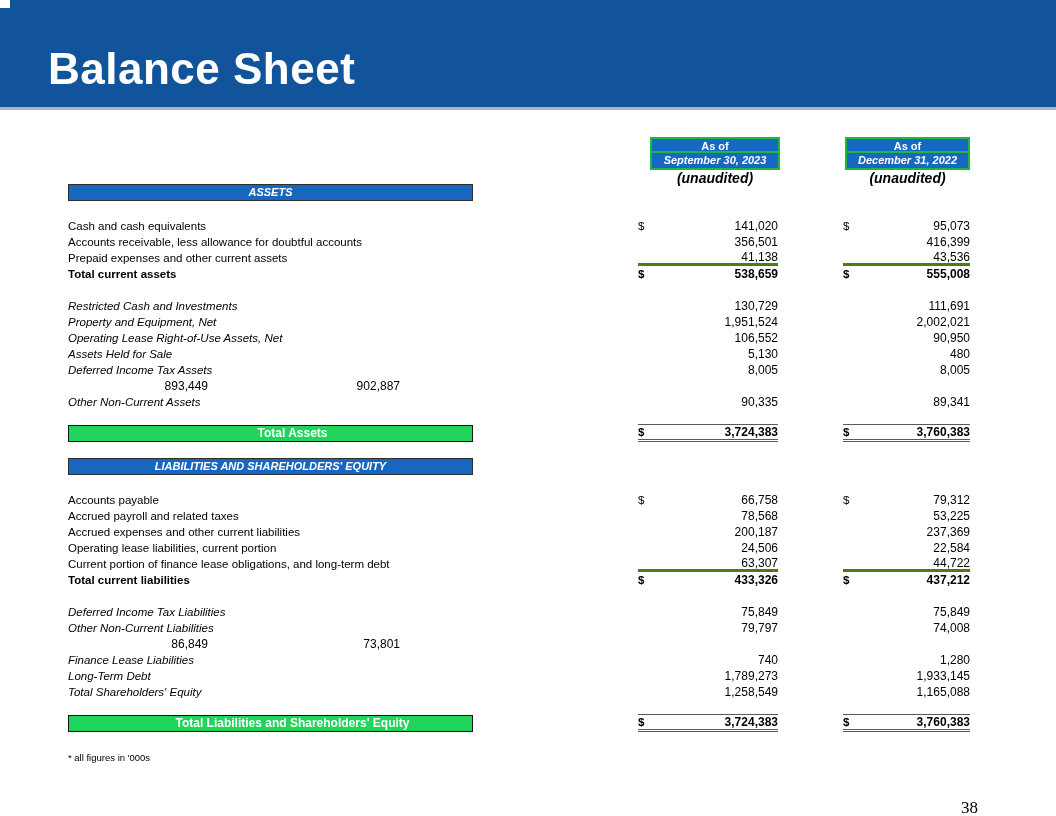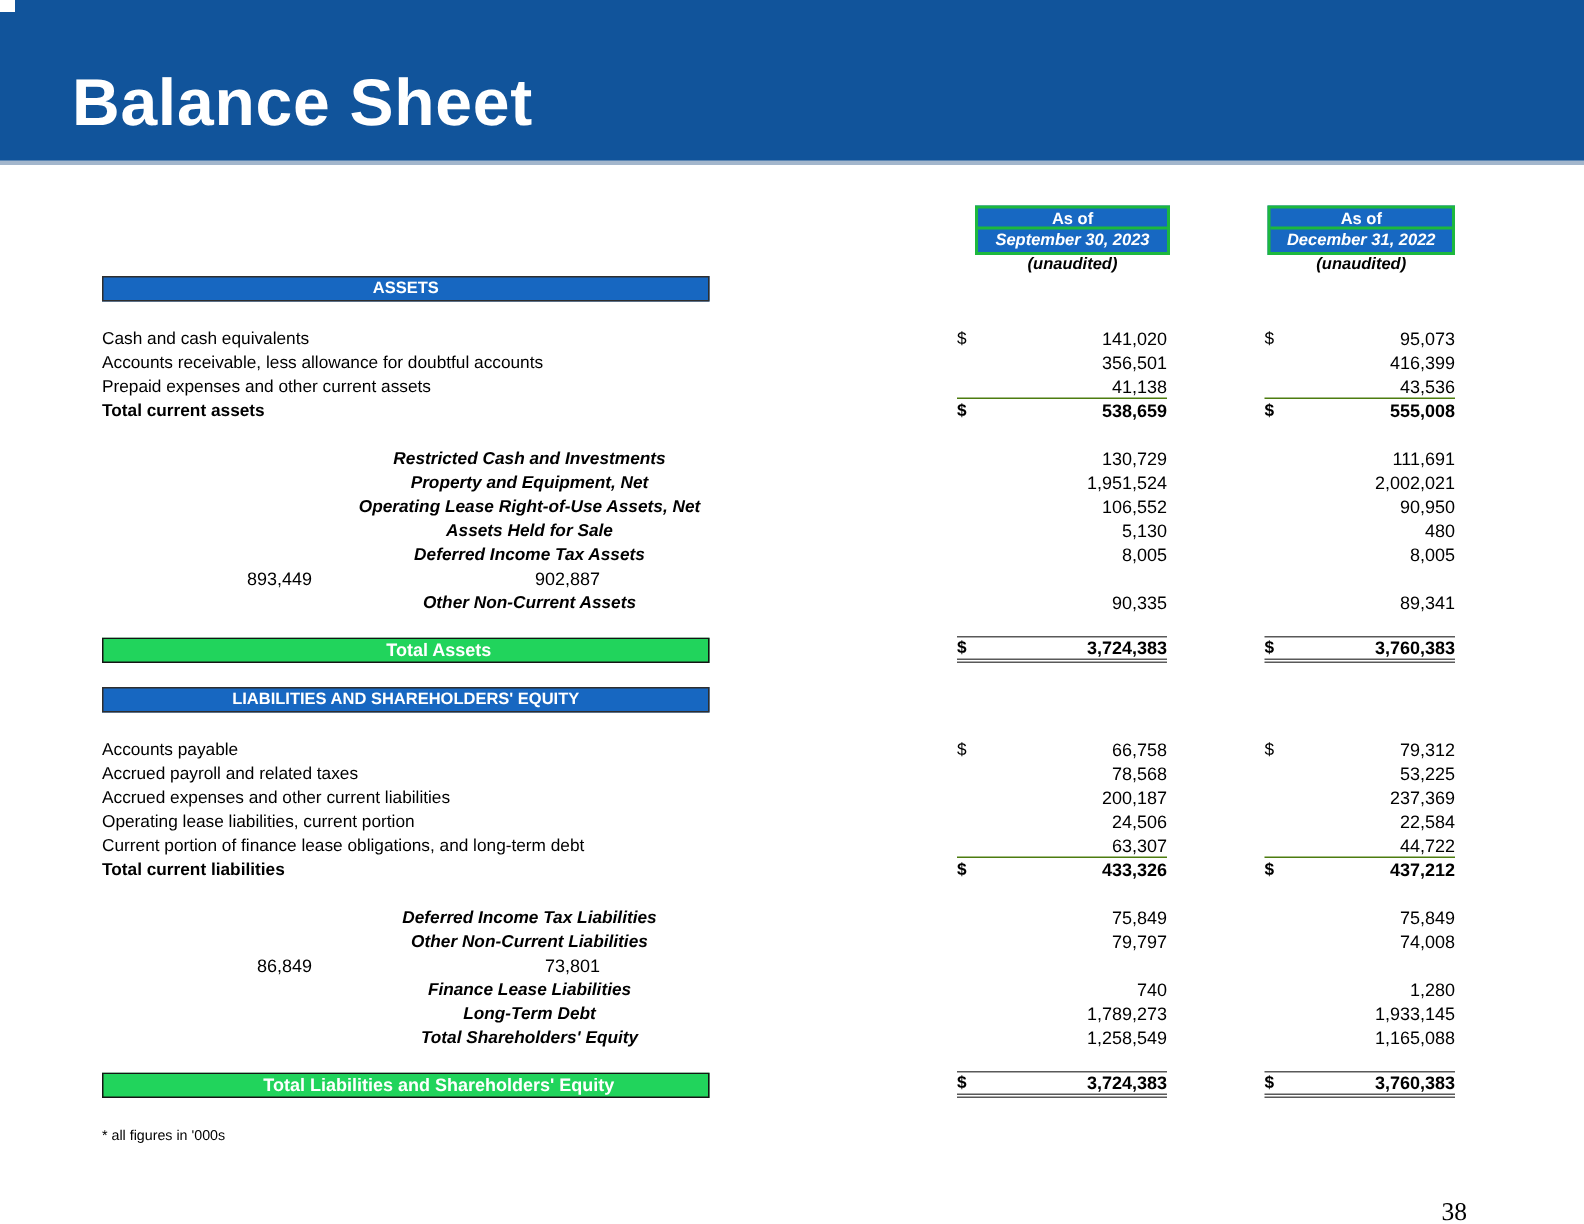--- a/index.html
+++ b/index.html
@@ -14,41 +14,41 @@
            font-weight:bold; letter-spacing:0.5px; white-space:nowrap; }
 
   
   .asof-box { position:absolute; top:137px; border:2px solid #1DB83D; background:#1768C2;
               text-align:center; color:#ffffff; }
   .asof-box.c1 { left:650px; width:130px; }
   .asof-box.c2 { left:845px; width:125px; }
   .asof-l1 { font-size:11px; font-weight:bold; height:14px; line-height:14px;
              border-bottom:2px solid #1DB83D; }
   .asof-l2 { font-size:11px; font-weight:bold; font-style:italic; height:15px; line-height:15px; }
-  .asof-note { position:absolute; top:170px; text-align:center; font-size:11px;
+  .asof-note { position:absolute; top:170px; text-align:center; font-size:14px;
                font-weight:bold; font-style:italic; color:#000; }
   .asof-note.c1n { left:650px; width:130px; }
   .asof-note.c2n { left:845px; width:125px; }
 
   
   .table { position:absolute; left:68px; top:184px; width:902px; font-size:11.5px; color:#000; }
   .section-bar { width:405px; height:17px; line-height:15px; text-align:center;
                  background:#1767C1; border:1px solid #2E2E2E; color:#ffffff;
-                 font-weight:bold; font-size:11px; margin-bottom:17px; }
+                 font-weight:bold; font-size:11px; margin-bottom:17px;font-style:italic; }
   .row { display:flex; height:16px; align-items:center; }
   .lbl { width:570px; white-space:nowrap; overflow:hidden; }
   .vals { width:140px; height:100%; display:flex; justify-content:space-between;
           align-items:center; }
   .vals.v2 { width:127px; }
   .colgap { width:65px; height:100%; }
   .cur { text-align:left; }
   .num { text-align:right; font-size:12px; }
   .row.bold .lbl, .row.bold .cur, .row.bold .num { font-weight:bold; }
-  .row.bi .lbl { font-weight:bold; font-style:italic;text-align:center; }
-  .row.rule .vals { border-bottom:1px solid #4d7c0f; }
+  .row.bi .lbl { font-weight:normal; font-style:italic; }
+  .row.rule .vals { border-bottom:3px solid #4d7c0f; }
 
   
   .total-row { height:18px; }
   .total-row .cur, .total-row .num { font-weight:bold; }
   .gtotal { border-top:1px solid #595959; border-bottom:3px double #595959; }
   .bar-green { width:405px; height:17px; line-height:15px; text-align:center;
                background:#21D45C; border:1px solid #141414; color:#ffffff;
                font-weight:bold; font-size:12px;padding-left:44px; }
 
   .sp16 { height:16px; }

